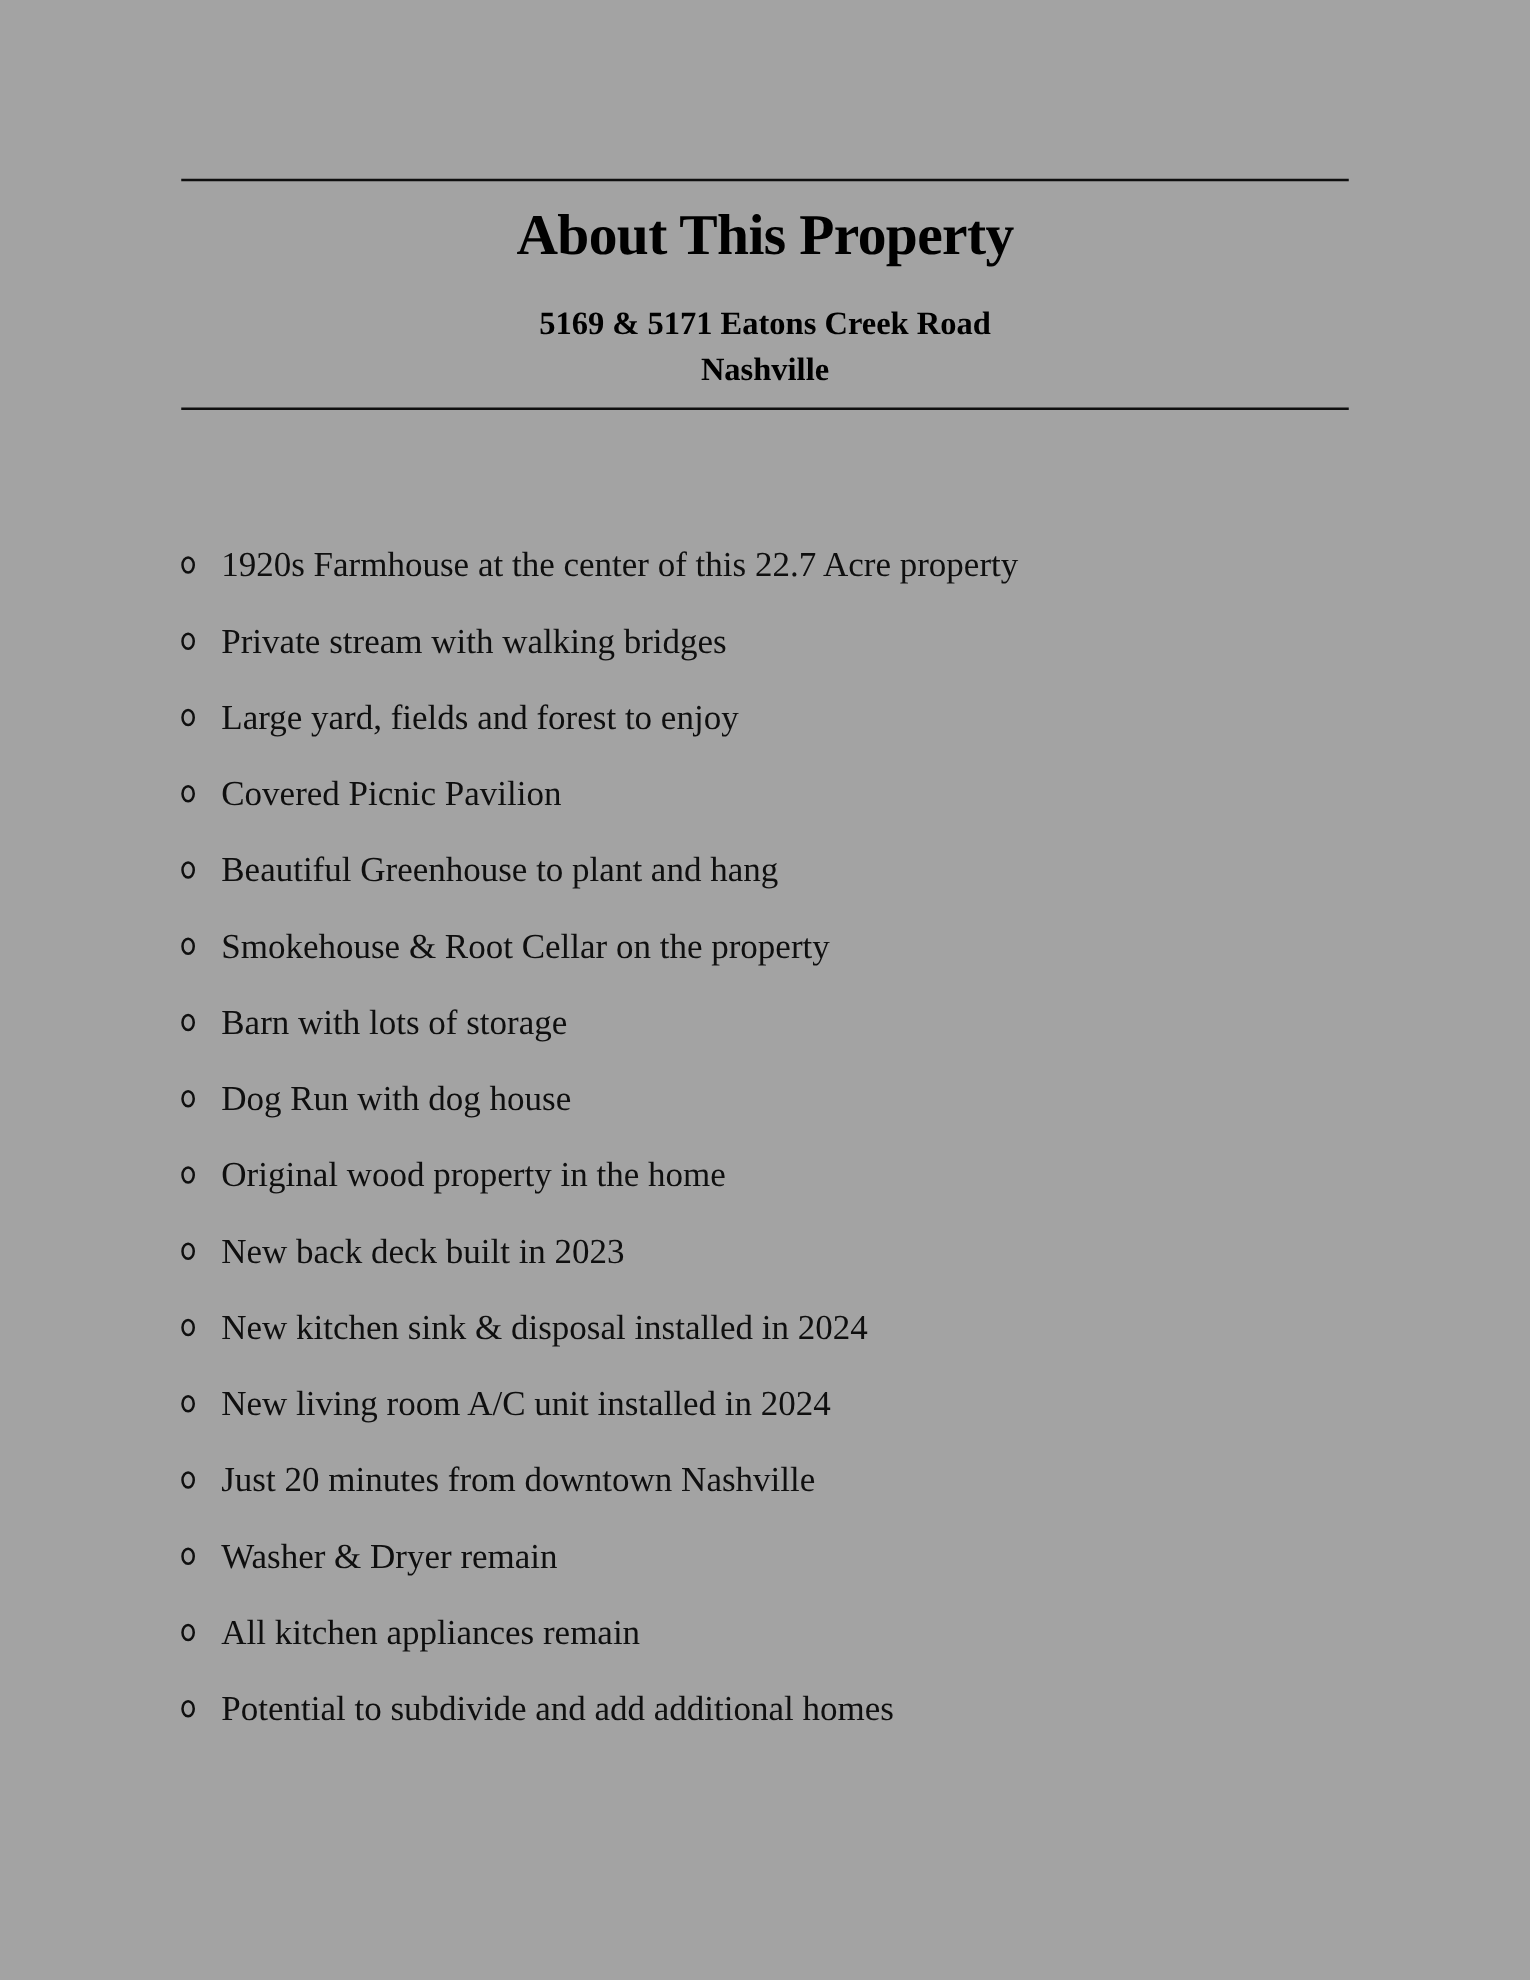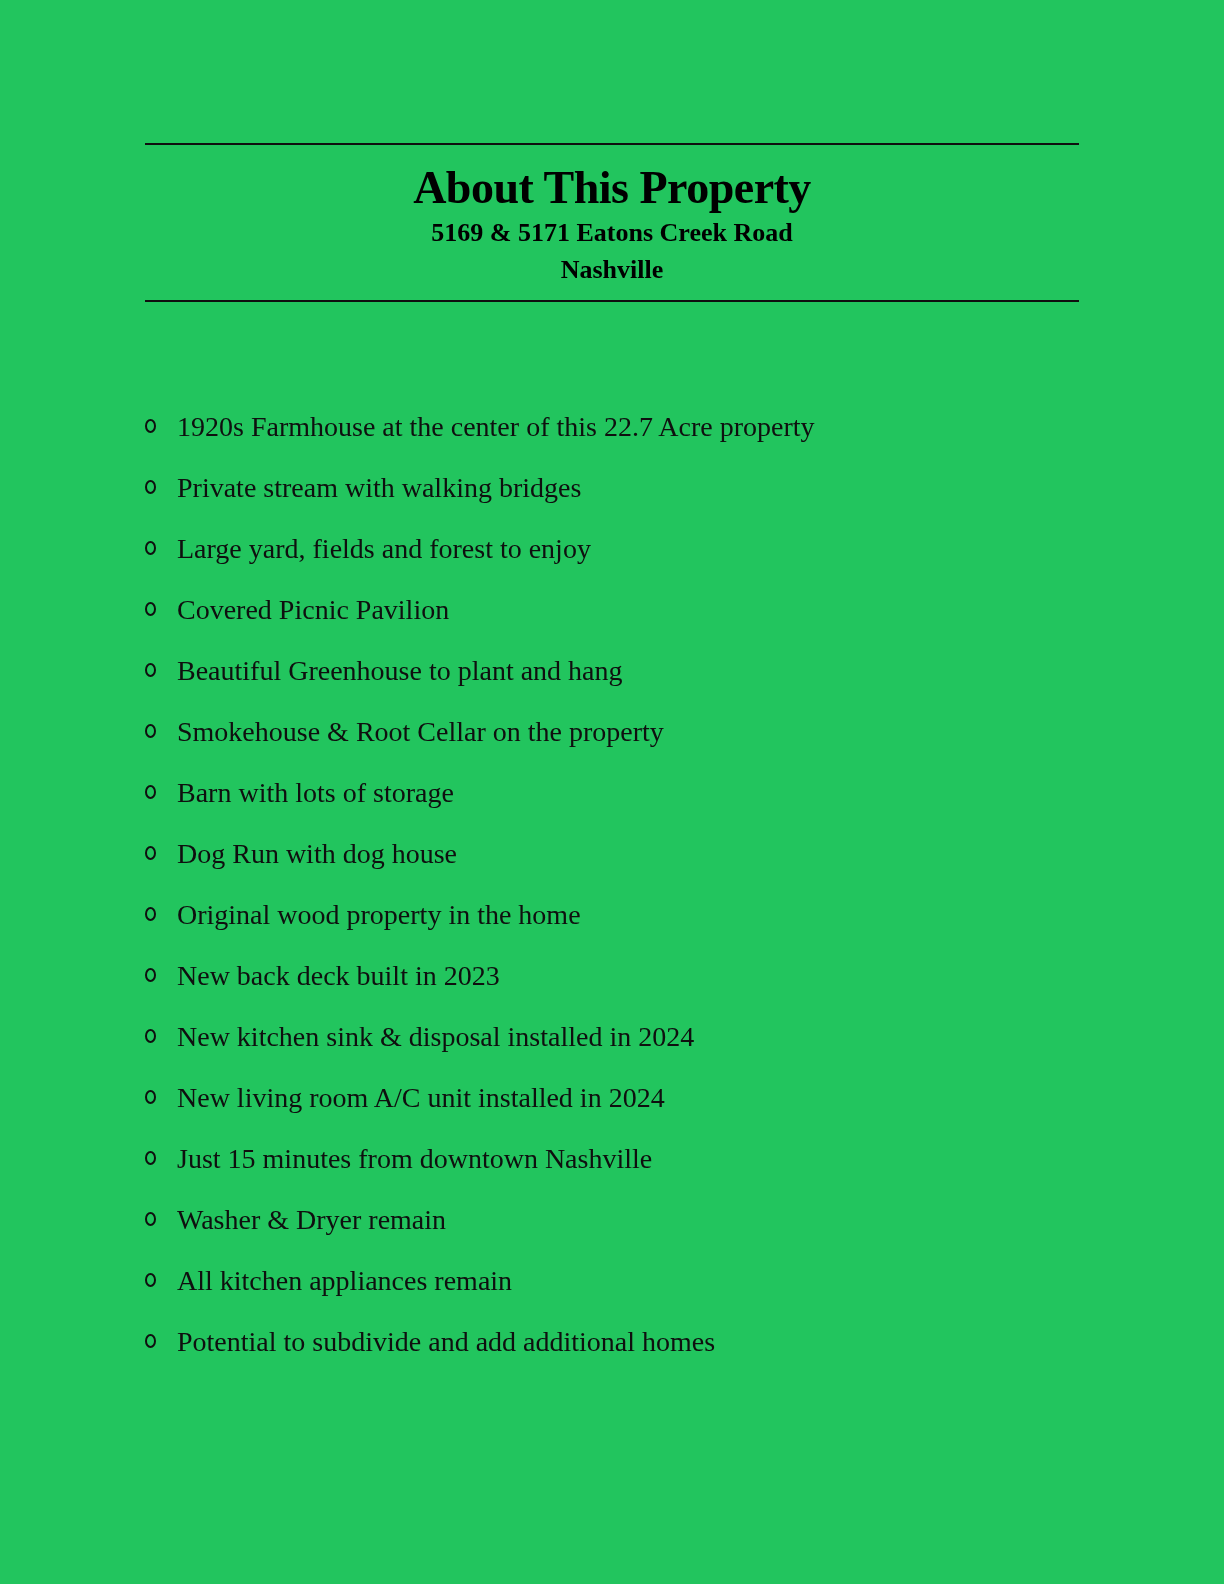--- a/index.html
+++ b/index.html
@@ -1,21 +1,21 @@
 <!DOCTYPE html>
 <html><head>
 <meta charset="utf-8">
 <style>
   * { margin: 0; padding: 0; box-sizing: border-box; }
   html, body { background: #ffffff; }
   .page {
     position: relative;
     width: 1224px;
     height: 1584px;
-    background: #22c55e;
+    background: #a3a3a3;
     font-family: "Liberation Serif", serif;
     color: #0f0f0f;
     overflow: hidden;
   }
   .doc {
     width: 934px;
     margin: 0 auto;
     padding-top: 143px;
   }
   .doc-header {
@@ -25,20 +25,21 @@
     text-align: center;
   }
   .doc-title {
     font-size: 46px;
     font-weight: 700;
     letter-spacing: -0.5px;
     line-height: 53px;
     color: #000000;
   }
   .doc-address {
+    margin-top: 26px;
     font-size: 26px;
     font-weight: 700;
     line-height: 37px;
     color: #000000;
   }
   .feature-list {
     list-style: none;
     margin-top: 111px;
     padding: 0;
   }
@@ -133,21 +134,21 @@
         <span class="feature-text">New kitchen sink &amp; disposal installed in 2024</span>
       </li>
 
       <li class="feature-item">
         <span class="bullet"></span>
         <span class="feature-text">New living room A/C unit installed in 2024</span>
       </li>
 
       <li class="feature-item">
         <span class="bullet"></span>
-        <span class="feature-text">Just 15 minutes from downtown Nashville</span>
+        <span class="feature-text">Just 20 minutes from downtown Nashville</span>
       </li>
 
       <li class="feature-item">
         <span class="bullet"></span>
         <span class="feature-text">Washer &amp; Dryer remain</span>
       </li>
 
       <li class="feature-item">
         <span class="bullet"></span>
         <span class="feature-text">All kitchen appliances remain</span>

